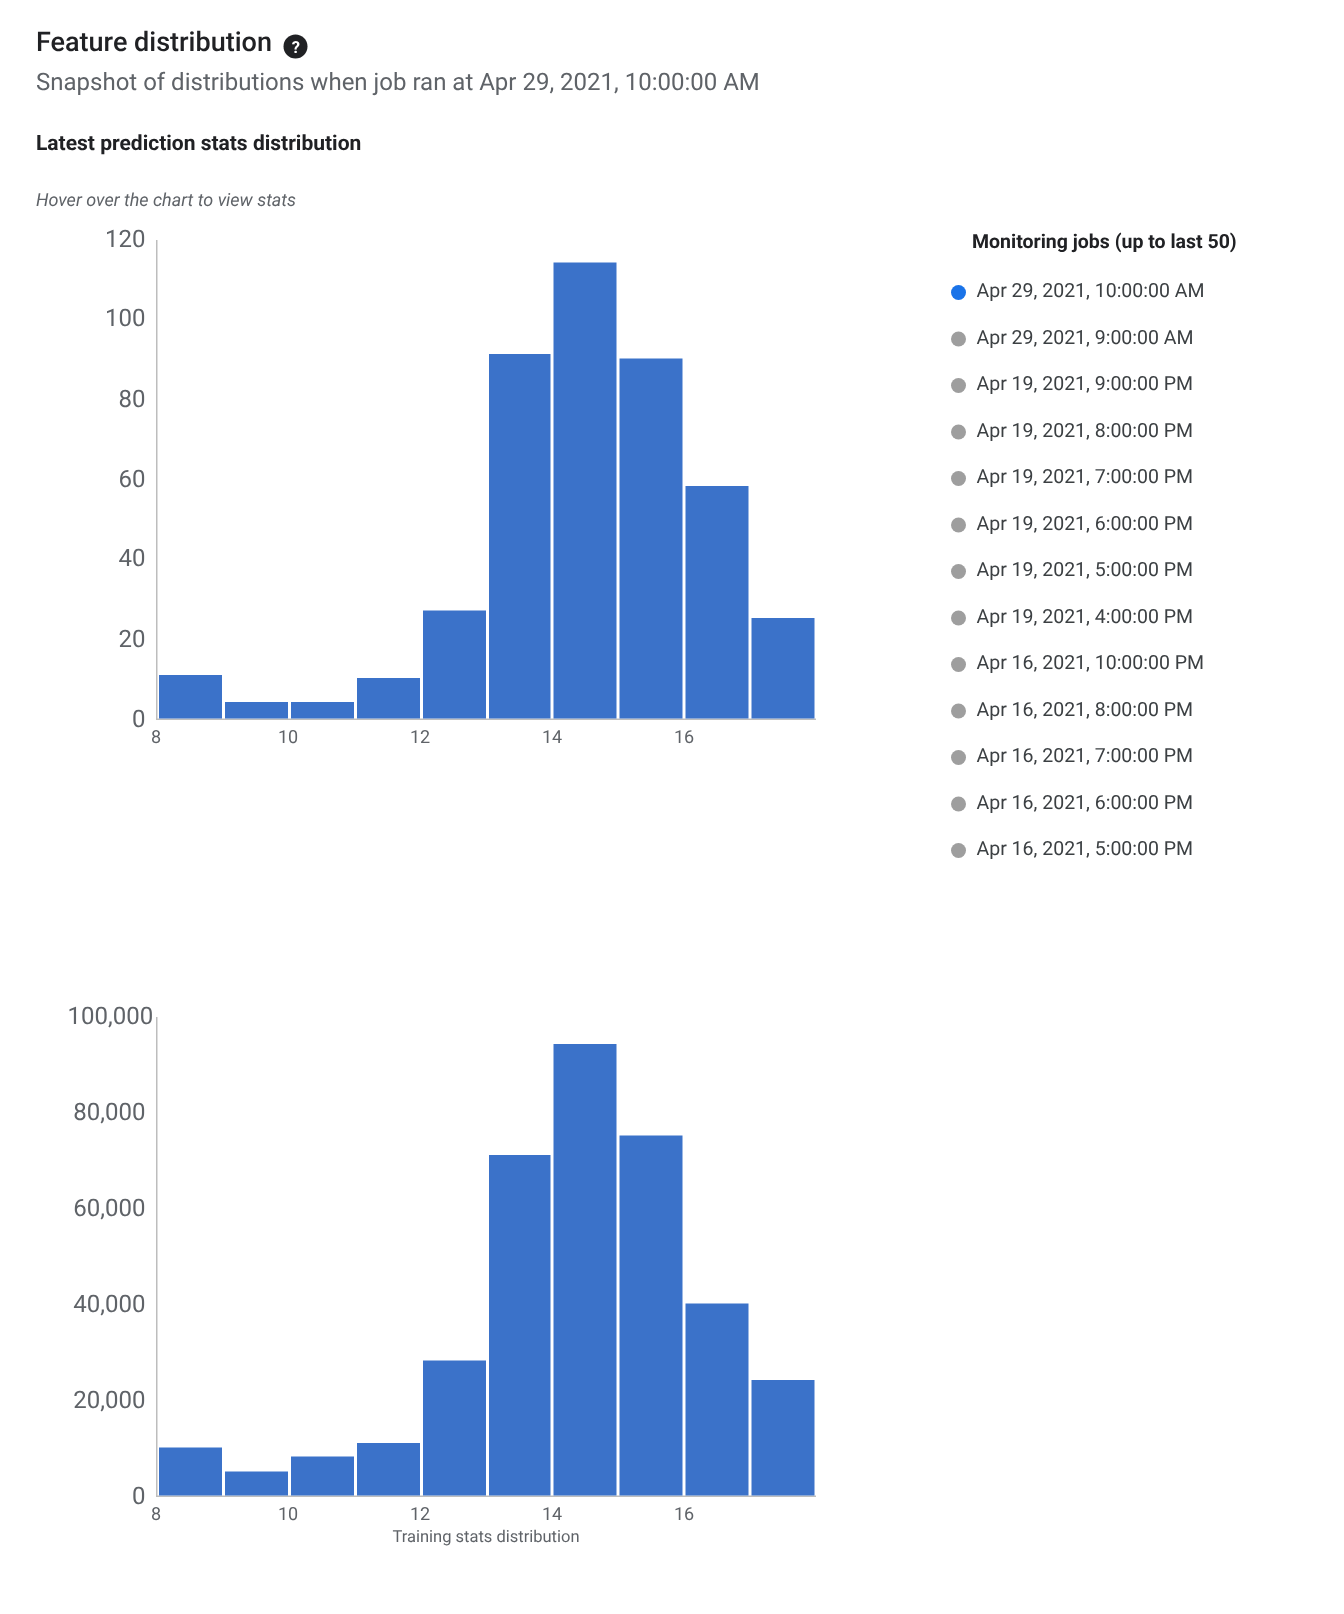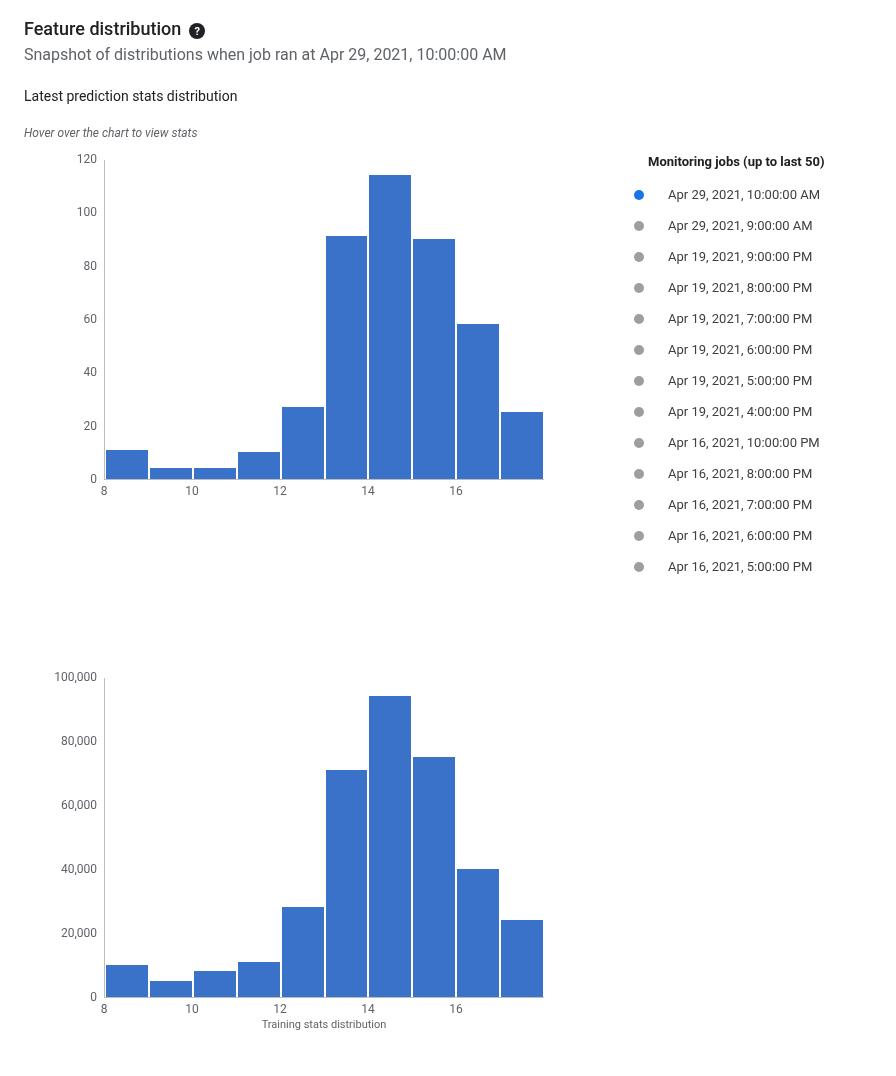--- a/index.html
+++ b/index.html
@@ -20,21 +20,21 @@
     .help-icon {
       width: 16px; height: 16px; border-radius: 50%;
       background: #202124; color: #fff;
       display: inline-flex; align-items: center; justify-content: center;
       font-size: 11px; font-weight: 700; line-height: 1;
     }
     .snapshot-sub {
       font-size: 16px; color: #5f6368; margin-top: 6px;
     }
     .section-title {
-      font-size: 14px; font-weight: 400; color: #202124;
+      font-size: 14px; font-weight: 700; color: #202124;
       margin-top: 24px;
     }
     .section-hint {
       font-size: 12px; font-style: italic; color: #5f6368;
       margin-top: 22px;
     }
     .main-row {
       display: flex; gap: 40px; align-items: flex-start;
       margin-top: 20px;
     }
@@ -49,21 +49,21 @@
       width: 440px;
       height: 320px;
       border-left: 1px solid #bdbdbd;
       border-bottom: 1px solid #bdbdbd;
     }
     .gridline {
       position: absolute; left: 0; right: 0; height: 0;
     }
     .y-label {
       position: absolute; left: -60px; width: 52px; text-align: right;
-      font-size: 12px; color: #5f6368; transform: translateY(-50%);
+      font-size: 16px; color: #5f6368; transform: translateY(-50%);
     }
     .bars {
       position: absolute; left: 0; right: 0; bottom: 0; top: 0;
       display: flex; align-items: flex-end;
     }
     .bar {
       flex: 1; margin: 0 1px; background: #3b72c9;
     }
     .x-axis {
       position: relative; width: 440px; height: 18px;
@@ -76,21 +76,21 @@
       text-align: center; font-size: 11px; color: #5f6368;
       width: 440px; margin-top: 2px;
     }
     .jobs-panel { width: 230px; margin-top: -6px; }
     .jobs-title {
       font-size: 13px; font-weight: 700; color: #202124;
       margin-bottom: 10px;
       padding-left: 14px;
     }
     .job-row {
-      display: flex; align-items: center; gap: 24px;
+      display: flex; align-items: center; gap: 7px;
       font-size: 13px; color: #3c4043;
       padding: 8px 0;
       cursor: pointer;
     }
     .job-dot {
       width: 10px; height: 10px; border-radius: 50%;
       background: #9e9e9e; flex: none;
     }
     .job-dot.selected { background: #1a73e8; }
     .chart-block-2 { margin-top: 180px; }

